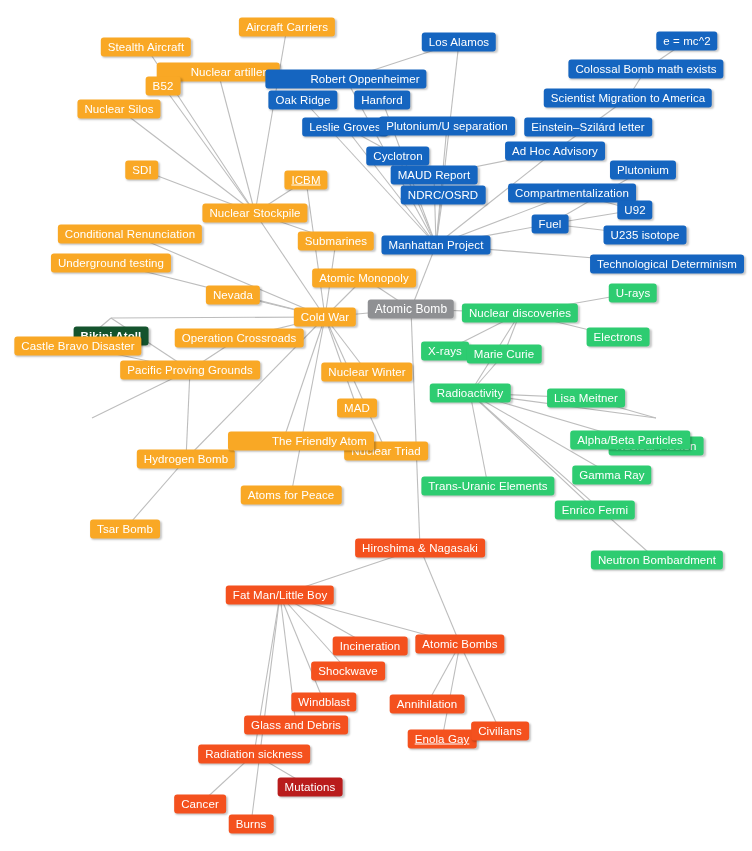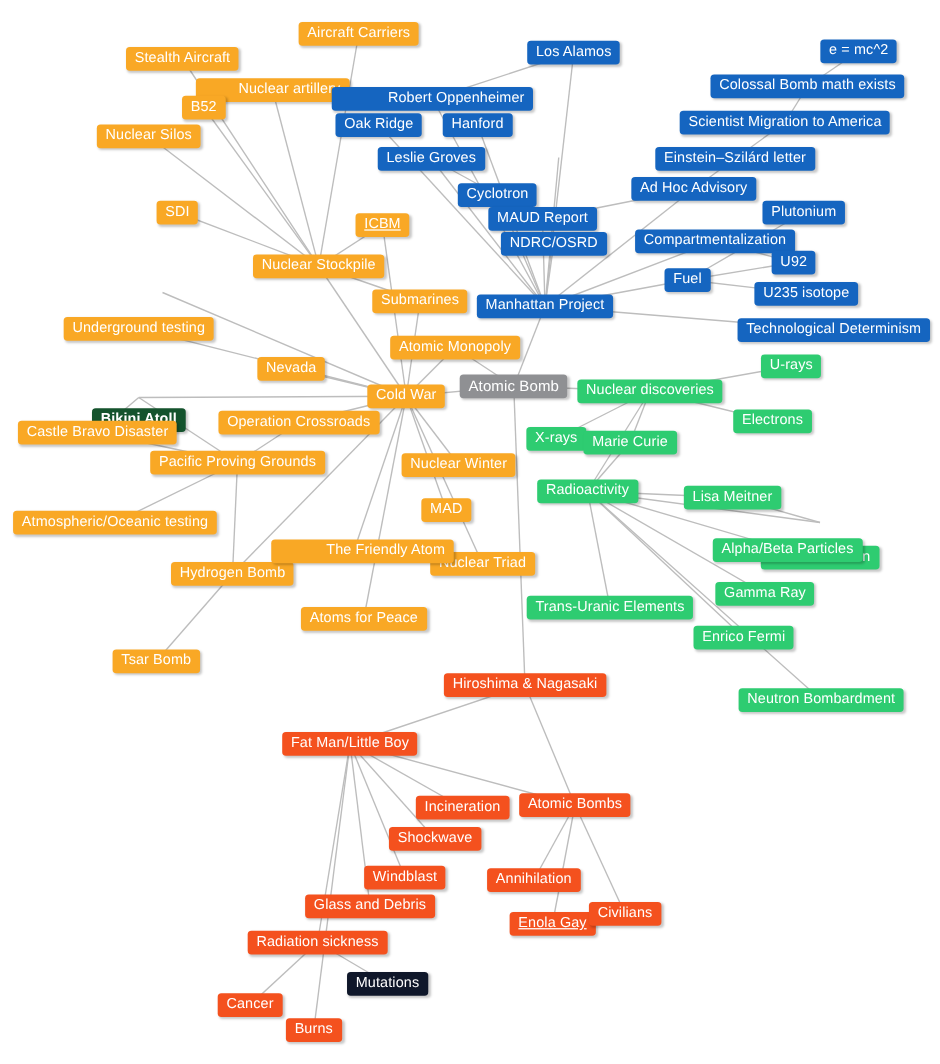--- a/index.html
+++ b/index.html
@@ -148,41 +148,42 @@
       <div class="node" style="left: 325px; top: 317px; background: rgb(249, 168, 37); color: rgb(255, 255, 255);">Cold War</div>
       <div class="node" style="left: 255px; top: 213px; background: rgb(249, 168, 37); color: rgb(255, 255, 255);">Nuclear Stockpile</div>
       <div class="node" style="left: 287px; top: 27px; background: rgb(249, 168, 37); color: rgb(255, 255, 255);">Aircraft Carriers</div>
       <div class="node" style="left: 146px; top: 47px; background: rgb(249, 168, 37); color: rgb(255, 255, 255);">Stealth Aircraft</div>
       <div class="node" style="left: 218px; top: 72px; background: rgb(249, 168, 37); color: rgb(255, 255, 255); padding-left: 34px;">Nuclear artillery</div>
       <div class="node" style="left: 163px; top: 86px; background: rgb(249, 168, 37); color: rgb(255, 255, 255);">B52</div>
       <div class="node" style="left: 119px; top: 109px; background: rgb(249, 168, 37); color: rgb(255, 255, 255);">Nuclear Silos</div>
       <div class="node" style="left: 142px; top: 170px; background: rgb(249, 168, 37); color: rgb(255, 255, 255);">SDI</div>
       <div class="node" style="left: 306px; top: 180px; background: rgb(249, 168, 37); color: rgb(255, 255, 255); text-decoration: underline;">ICBM</div>
       <div class="node" style="left: 336px; top: 241px; background: rgb(249, 168, 37); color: rgb(255, 255, 255);">Submarines</div>
+      <div class="node" style="left: 130px; top: 234px; background: rgb(249, 168, 37); color: rgb(255, 255, 255);">Conditional Renunciation</div>
       <div class="node" style="left: 111px; top: 263px; background: rgb(249, 168, 37); color: rgb(255, 255, 255);">Underground testing</div>
       <div class="node" style="left: 233px; top: 295px; background: rgb(249, 168, 37); color: rgb(255, 255, 255);">Nevada</div>
       <div class="node" style="left: 111px; top: 336px; background: #14532d; color: rgb(255, 255, 255); font-weight: bold;">Bikini Atoll</div>
       <div class="node" style="left: 78px; top: 346px; background: rgb(249, 168, 37); color: rgb(255, 255, 255);">Castle Bravo Disaster</div>
       <div class="node" style="left: 239px; top: 338px; background: rgb(249, 168, 37); color: rgb(255, 255, 255);">Operation Crossroads</div>
       <div class="node" style="left: 190px; top: 370px; background: rgb(249, 168, 37); color: rgb(255, 255, 255);">Pacific Proving Grounds</div>
-      <div class="node" style="left: 92px; top: 418px; background: rgb(249, 168, 37); color: rgb(255, 255, 255);">Atmospheric/Oceanic testing</div>
       <div class="node" style="left: 186px; top: 459px; background: rgb(249, 168, 37); color: rgb(255, 255, 255);">Hydrogen Bomb</div>
       <div class="node" style="left: 125px; top: 529px; background: rgb(249, 168, 37); color: rgb(255, 255, 255);">Tsar Bomb</div>
       <div class="node" style="left: 364px; top: 278px; background: rgb(249, 168, 37); color: rgb(255, 255, 255);">Atomic Monopoly</div>
       <div class="node" style="left: 367px; top: 372px; background: rgb(249, 168, 37); color: rgb(255, 255, 255);">Nuclear Winter</div>
       <div class="node" style="left: 357px; top: 408px; background: rgb(249, 168, 37); color: rgb(255, 255, 255);">MAD</div>
       <div class="node" style="left: 386px; top: 451px; background: rgb(249, 168, 37); color: rgb(255, 255, 255);">Nuclear Triad</div>
-      <div class="node" style="left: 290px; top: 441px; background: rgb(249, 168, 37); color: rgb(255, 255, 255); padding-left: 44px;">The Friendly Atom</div>
+      <div class="node" style="left: 301px; top: 441px; background: rgb(249, 168, 37); color: rgb(255, 255, 255); padding-left: 44px;">The Friendly Atom</div>
       <div class="node" style="left: 291px; top: 495px; background: rgb(249, 168, 37); color: rgb(255, 255, 255);">Atoms for Peace</div>
       <div class="node" style="left: 436px; top: 245px; background: rgb(21, 101, 192); color: rgb(255, 255, 255);">Manhattan Project</div>
       <div class="node" style="left: 459px; top: 42px; background: rgb(21, 101, 192); color: rgb(255, 255, 255);">Los Alamos</div>
       <div class="node" style="left: 346px; top: 79px; background: rgb(21, 101, 192); color: rgb(255, 255, 255); padding-left: 45px;">Robert Oppenheimer</div>
       <div class="node" style="left: 303px; top: 100px; background: rgb(21, 101, 192); color: rgb(255, 255, 255);">Oak Ridge</div>
       <div class="node" style="left: 382px; top: 100px; background: rgb(21, 101, 192); color: rgb(255, 255, 255);">Hanford</div>
       <div class="node" style="left: 345px; top: 127px; background: rgb(21, 101, 192); color: rgb(255, 255, 255);">Leslie Groves</div>
+      <div class="node" style="left: 447px; top: 126px; background: rgb(21, 101, 192); color: rgb(255, 255, 255);">Plutonium/U separation</div>
       <div class="node" style="left: 398px; top: 156px; background: rgb(21, 101, 192); color: rgb(255, 255, 255);">Cyclotron</div>
       <div class="node" style="left: 434px; top: 175px; background: rgb(21, 101, 192); color: rgb(255, 255, 255);">MAUD Report</div>
       <div class="node" style="left: 443px; top: 195px; background: rgb(21, 101, 192); color: rgb(255, 255, 255);">NDRC/OSRD</div>
       <div class="node" style="left: 687px; top: 41px; background: rgb(21, 101, 192); color: rgb(255, 255, 255);">e = mc^2</div>
       <div class="node" style="left: 646px; top: 69px; background: rgb(21, 101, 192); color: rgb(255, 255, 255);">Colossal Bomb math exists</div>
       <div class="node" style="left: 628px; top: 98px; background: rgb(21, 101, 192); color: rgb(255, 255, 255);">Scientist Migration to America</div>
       <div class="node" style="left: 588px; top: 127px; background: rgb(21, 101, 192); color: rgb(255, 255, 255);">Einstein–Szilárd letter</div>
       <div class="node" style="left: 555px; top: 151px; background: rgb(21, 101, 192); color: rgb(255, 255, 255);">Ad Hoc Advisory</div>
       <div class="node" style="left: 572px; top: 193px; background: rgb(21, 101, 192); color: rgb(255, 255, 255);">Compartmentalization</div>
       <div class="node" style="left: 643px; top: 170px; background: rgb(21, 101, 192); color: rgb(255, 255, 255);">Plutonium</div>
@@ -204,20 +205,20 @@
       <div class="node" style="left: 595px; top: 510px; background: rgb(46, 204, 113); color: rgb(255, 255, 255);">Enrico Fermi</div>
       <div class="node" style="left: 657px; top: 560px; background: rgb(46, 204, 113); color: rgb(255, 255, 255);">Neutron Bombardment</div>
       <div class="node" style="left: 420px; top: 548px; background: rgb(244, 81, 30); color: rgb(255, 255, 255);">Hiroshima &amp; Nagasaki</div>
       <div class="node" style="left: 280px; top: 595px; background: rgb(244, 81, 30); color: rgb(255, 255, 255);">Fat Man/Little Boy</div>
       <div class="node" style="left: 460px; top: 644px; background: rgb(244, 81, 30); color: rgb(255, 255, 255);">Atomic Bombs</div>
       <div class="node" style="left: 370px; top: 646px; background: rgb(244, 81, 30); color: rgb(255, 255, 255);">Incineration</div>
       <div class="node" style="left: 348px; top: 671px; background: rgb(244, 81, 30); color: rgb(255, 255, 255);">Shockwave</div>
       <div class="node" style="left: 324px; top: 702px; background: rgb(244, 81, 30); color: rgb(255, 255, 255);">Windblast</div>
       <div class="node" style="left: 296px; top: 725px; background: rgb(244, 81, 30); color: rgb(255, 255, 255);">Glass and Debris</div>
       <div class="node" style="left: 254px; top: 754px; background: rgb(244, 81, 30); color: rgb(255, 255, 255);">Radiation sickness</div>
-      <div class="node" style="left: 310px; top: 787px; background: #0f172a; color: rgb(255, 255, 255);">Mutations</div>
+      <div class="node" style="left: 310px; top: 787px; background: #b91c1c; color: rgb(255, 255, 255);">Mutations</div>
       <div class="node" style="left: 200px; top: 804px; background: rgb(244, 81, 30); color: rgb(255, 255, 255);">Cancer</div>
       <div class="node" style="left: 251px; top: 824px; background: rgb(244, 81, 30); color: rgb(255, 255, 255);">Burns</div>
       <div class="node" style="left: 427px; top: 704px; background: rgb(244, 81, 30); color: rgb(255, 255, 255);">Annihilation</div>
       <div class="node" style="left: 442px; top: 739px; background: rgb(244, 81, 30); color: rgb(255, 255, 255); text-decoration: underline;">Enola Gay</div>
       <div class="node" style="left: 500px; top: 731px; background: rgb(244, 81, 30); color: rgb(255, 255, 255);">Civilians</div>
     </div>
 </div>
 
 </body></html>

